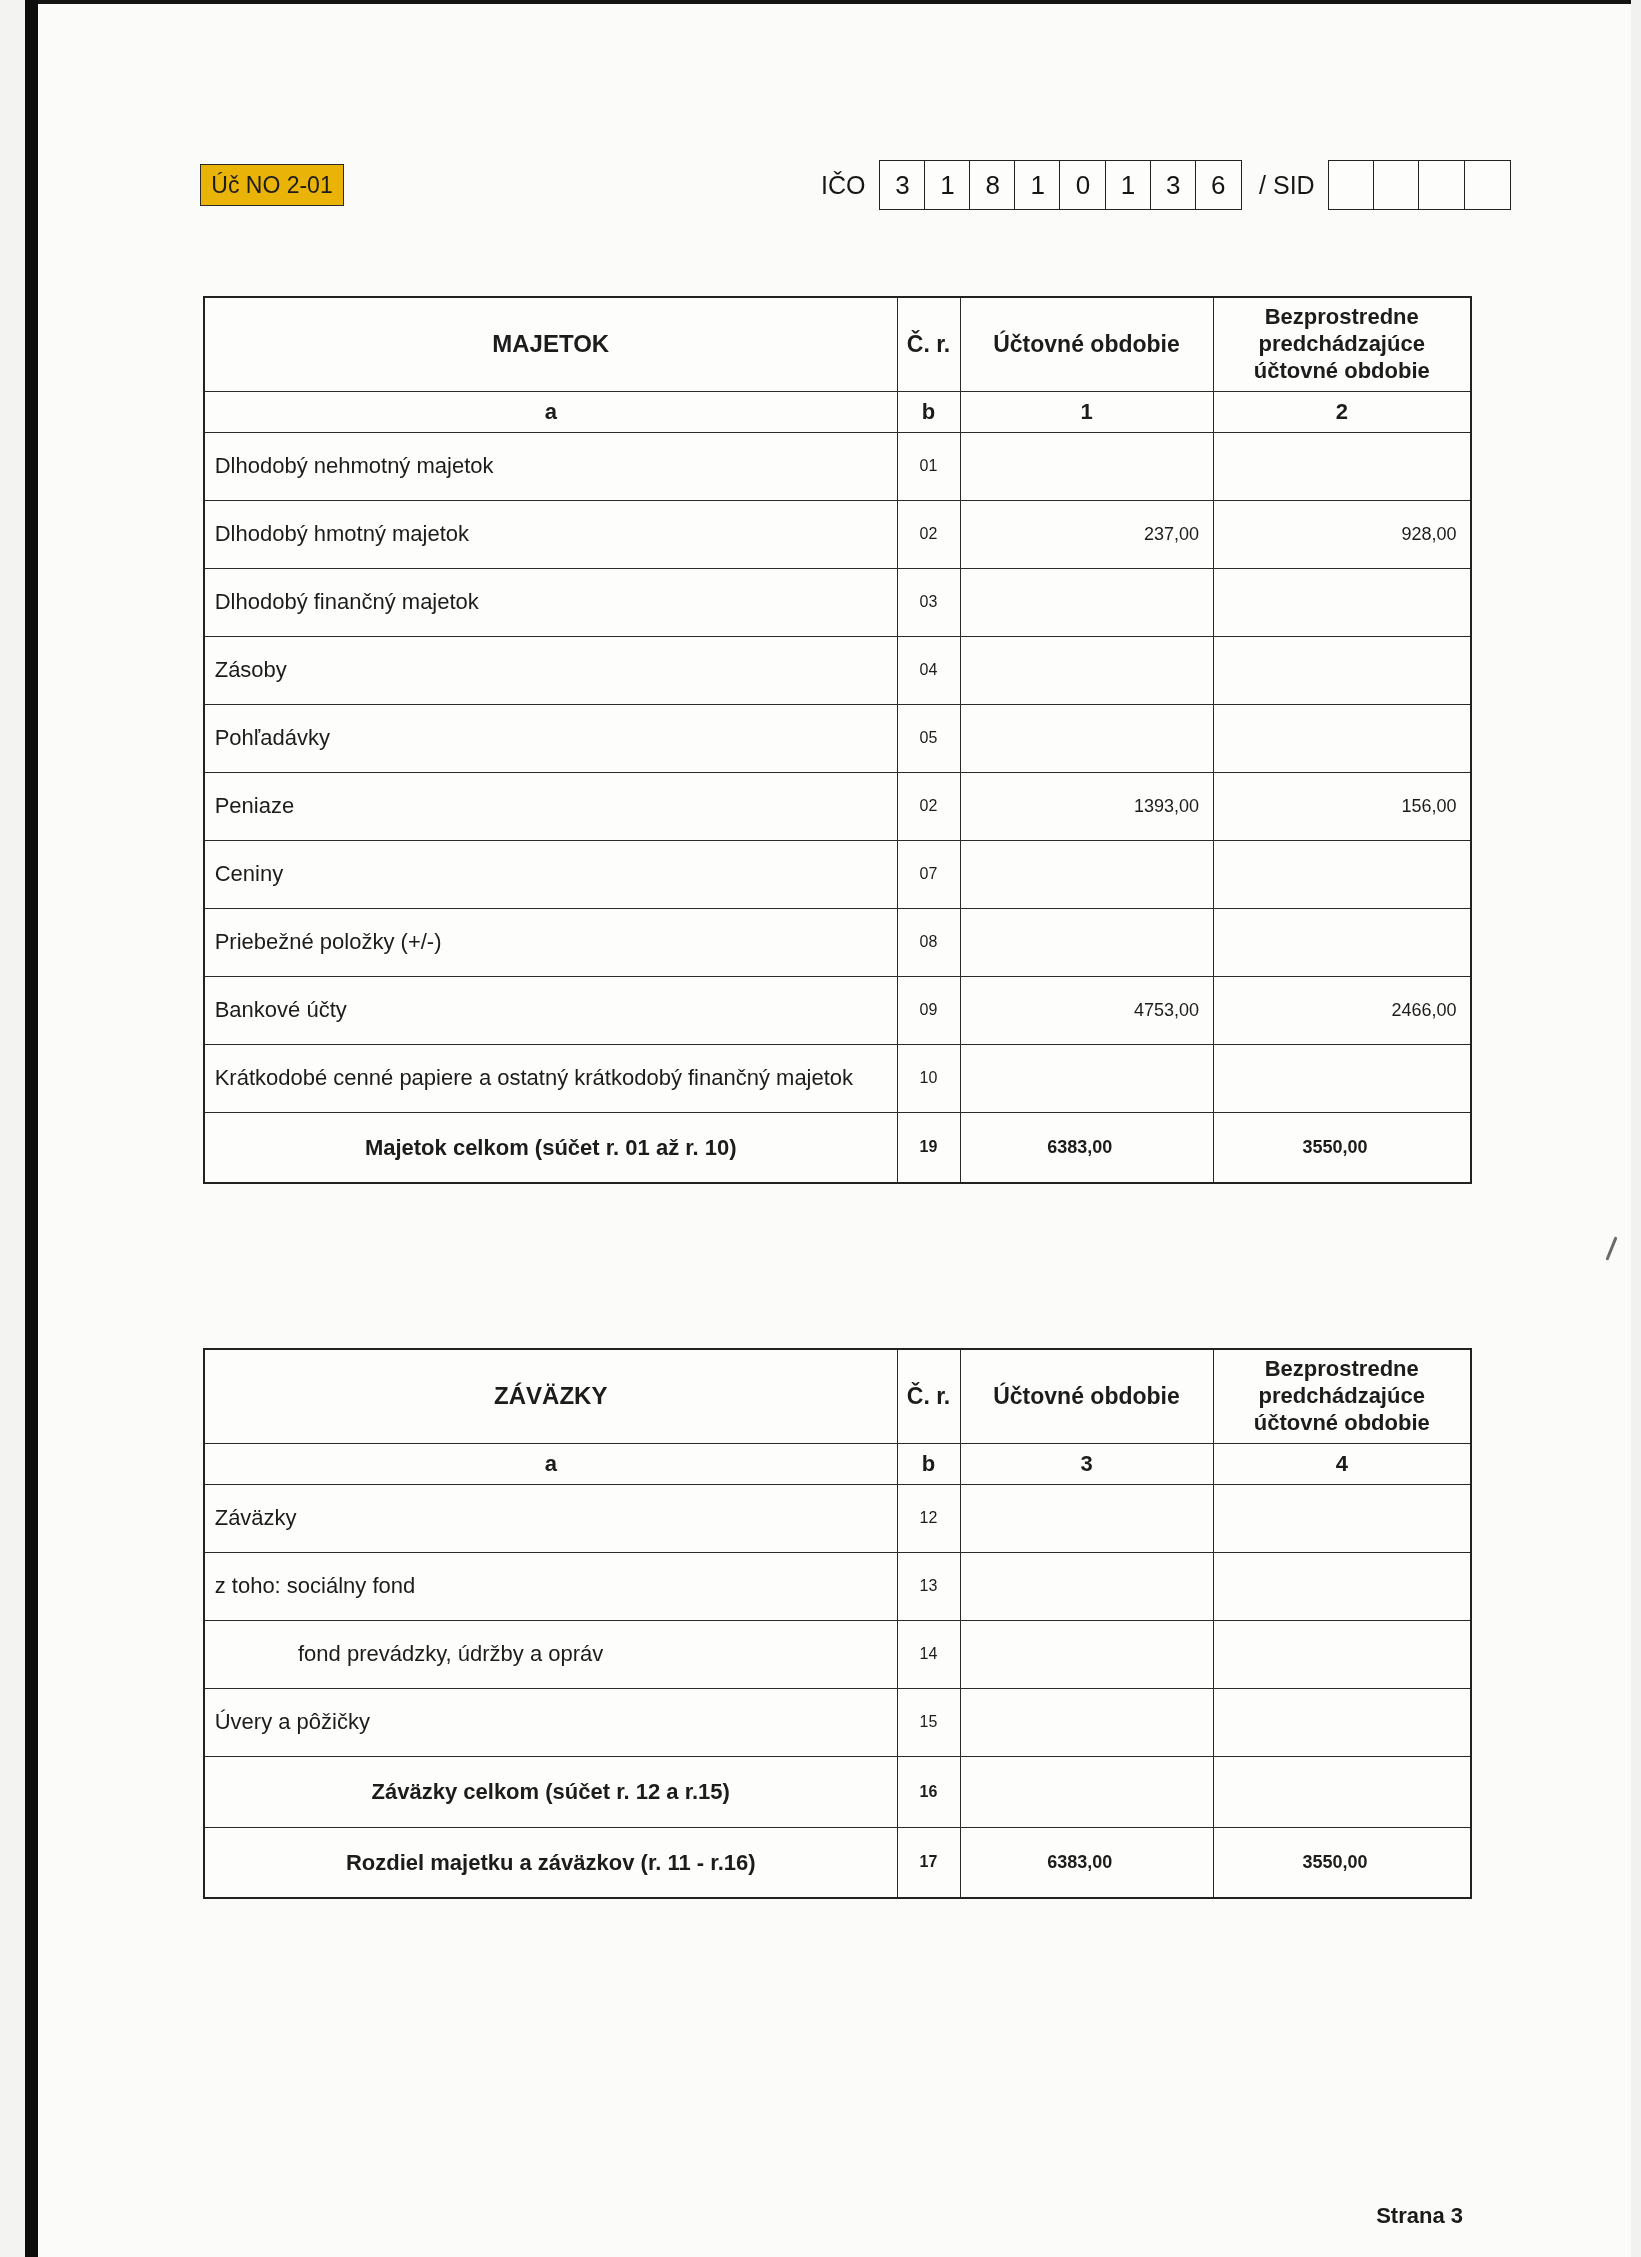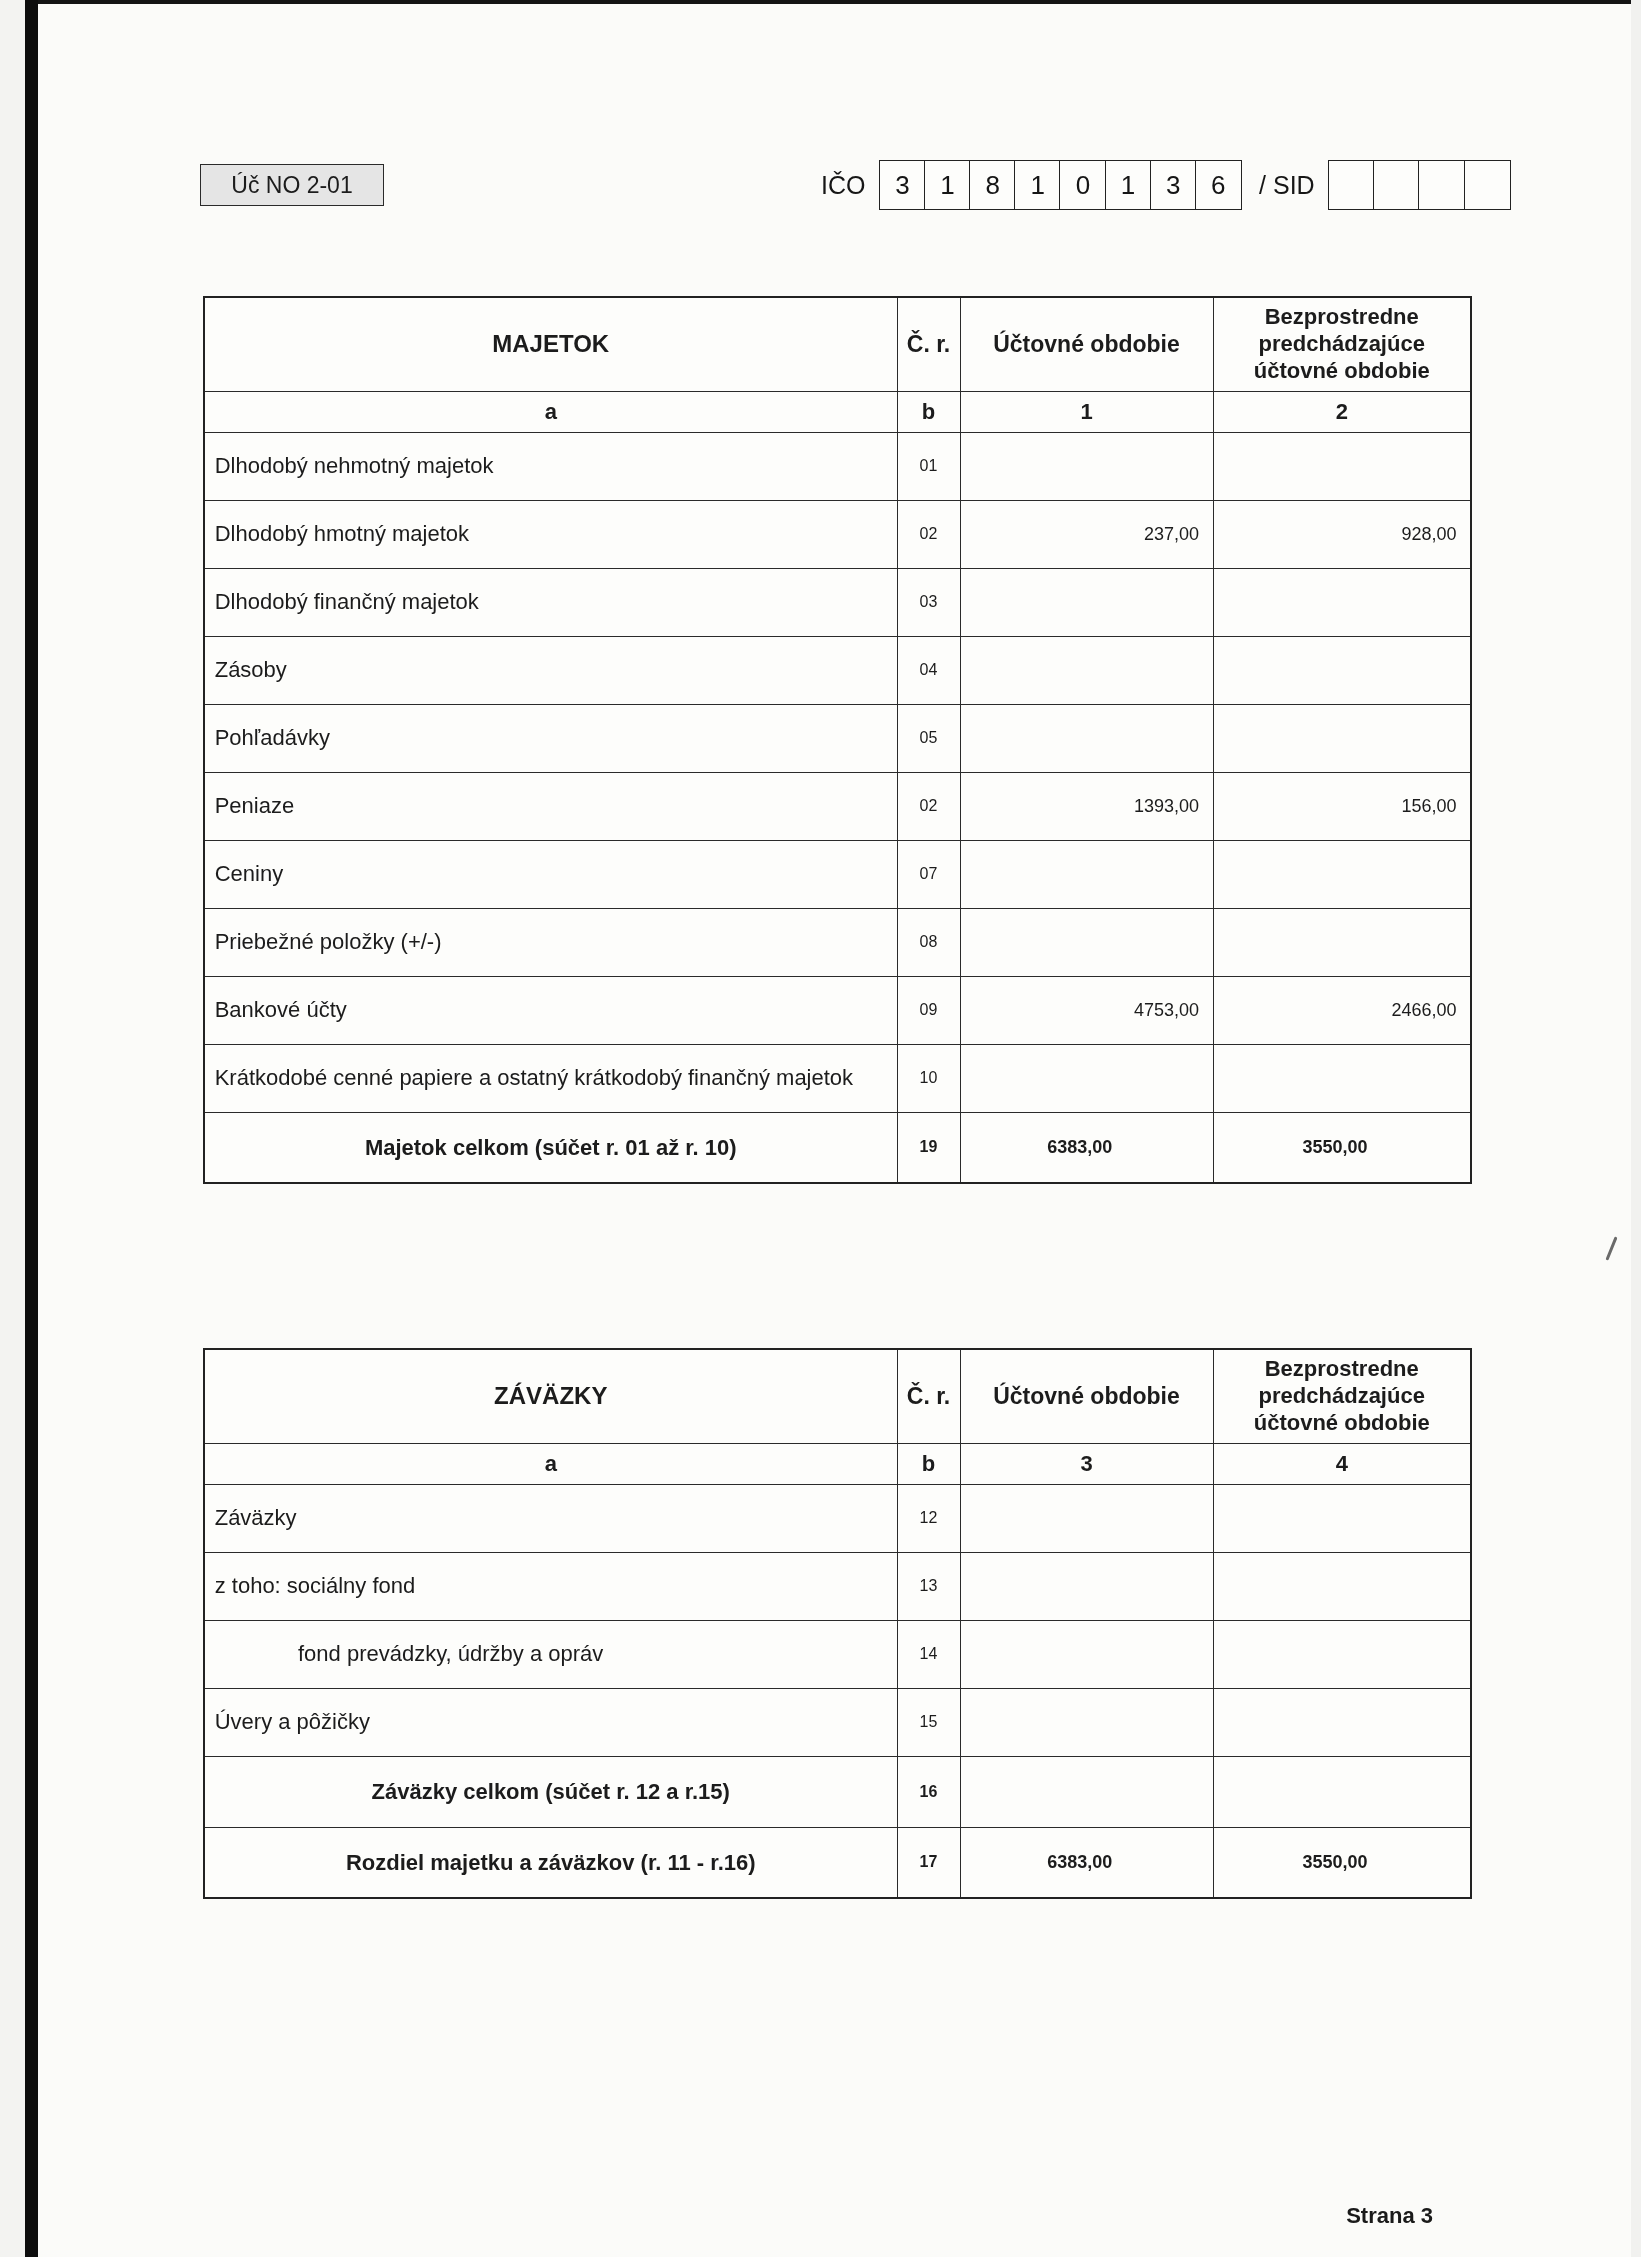--- a/index.html
+++ b/index.html
@@ -15,23 +15,23 @@
   .edge-white-left { position:absolute; left:0; top:0; width:25px; height:100%; background:#f3f3f1; }
   .edge-black-left { position:absolute; left:25px; top:0; width:12.6px; height:100%; background:#0d0d0d; }
   .edge-black-top  { position:absolute; left:38px; top:0; width:1604px; height:3.9px; background:#141414; }
   .edge-right      { position:absolute; right:0; top:0; width:9.7px; height:100%; background:#f1f1ef; }
   .scan-slash {
     position:absolute; left:1610px; top:1236px; width:2.9px; height:25px;
     background:#6a6a6a; transform:rotate(22deg); border-radius:1.9px;
   }
   
   .form-code-box {
-    position:absolute; left:200px; top:164px; width:184px; height:42px;
+    position:absolute; left:200px; top:164px; width:144px; height:42px;
     border:1.9px solid #2a2a2a; display:flex; align-items:center; justify-content:center;
-    font-size:23px; color:#1c1c1c; background:#e5e5e5;
+    font-size:23px; color:#1c1c1c; background:#eab308;
   }
   .ico-row {
     position:absolute; left:821px; top:159px; height:52px;
     display:flex; align-items:center;
   }
   .ico-label { font-size:25px; color:#161616; margin-right:13.5px; }
   .digit-boxes { display:flex; }
   .digit-cell {
     width:47px; height:50px; border:1.9px solid #222; margin-left:-1.9px;
     display:flex; align-items:center; justify-content:center;
@@ -57,21 +57,21 @@
   .th-period { font-size:23px; font-weight:bold; text-align:center; }
   .th-prev { font-size:22px; font-weight:bold; text-align:center; line-height:1.22; padding:3.9px 11.6px; }
   .sub-header th { font-size:22px; font-weight:bold; text-align:center; }
   .c-label { font-size:22px; text-align:left; padding:5.8px 9.7px; line-height:1.25; }
   .c-label.indent { padding-left:93px; }
   .c-cr { font-size:16px; text-align:center;margin-top:36px; }
   .c-val { font-size:18px; text-align:right; padding-right:13.5px; }
   tr.bold td { font-weight:bold;text-align:center; }
   
   .page-footer {
-    position:absolute; left:1341px; top:2203px; width:92px;
+    position:absolute; left:1371px; top:2203px; width:92px;
     font-size:22px; font-weight:bold; color:#1a1a1a; text-align:right;
   }
   
   col.w-label { width:693px; }
   col.w-cr { width:63px; }
   col.w-val1 { width:253px; }
   col.w-val2 { width:258px; }
 </style>
 </head>
 <body>

